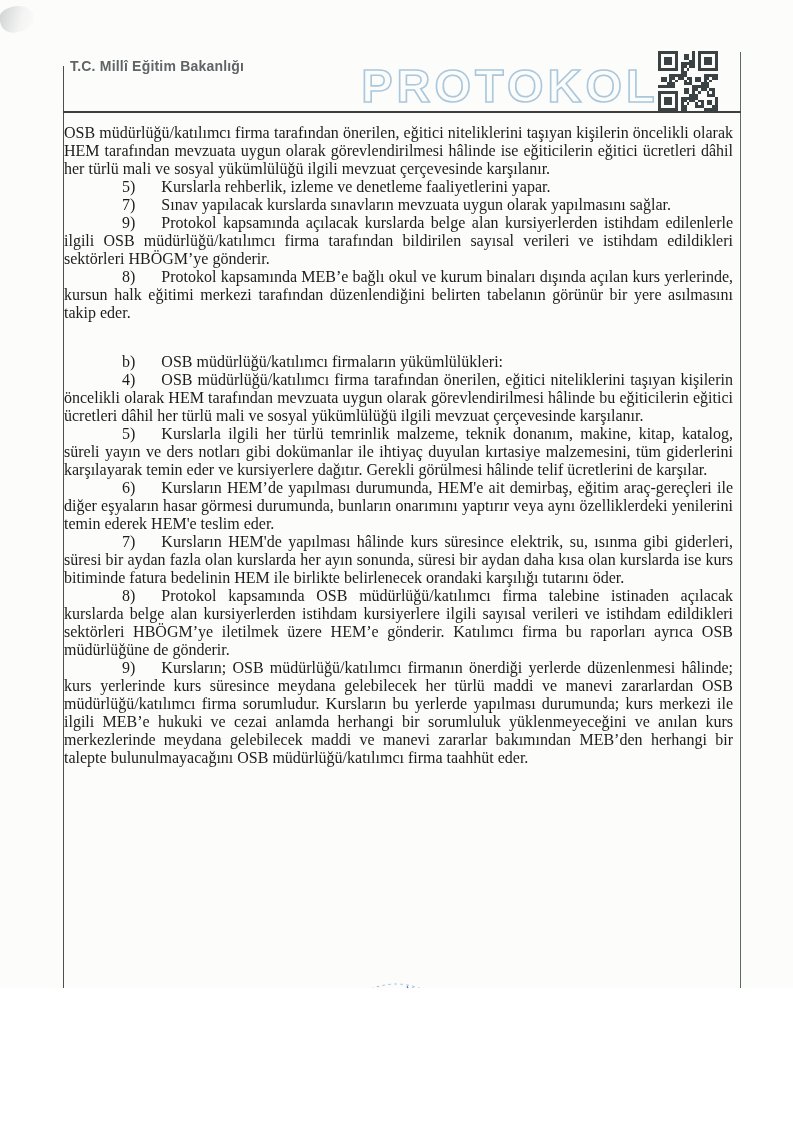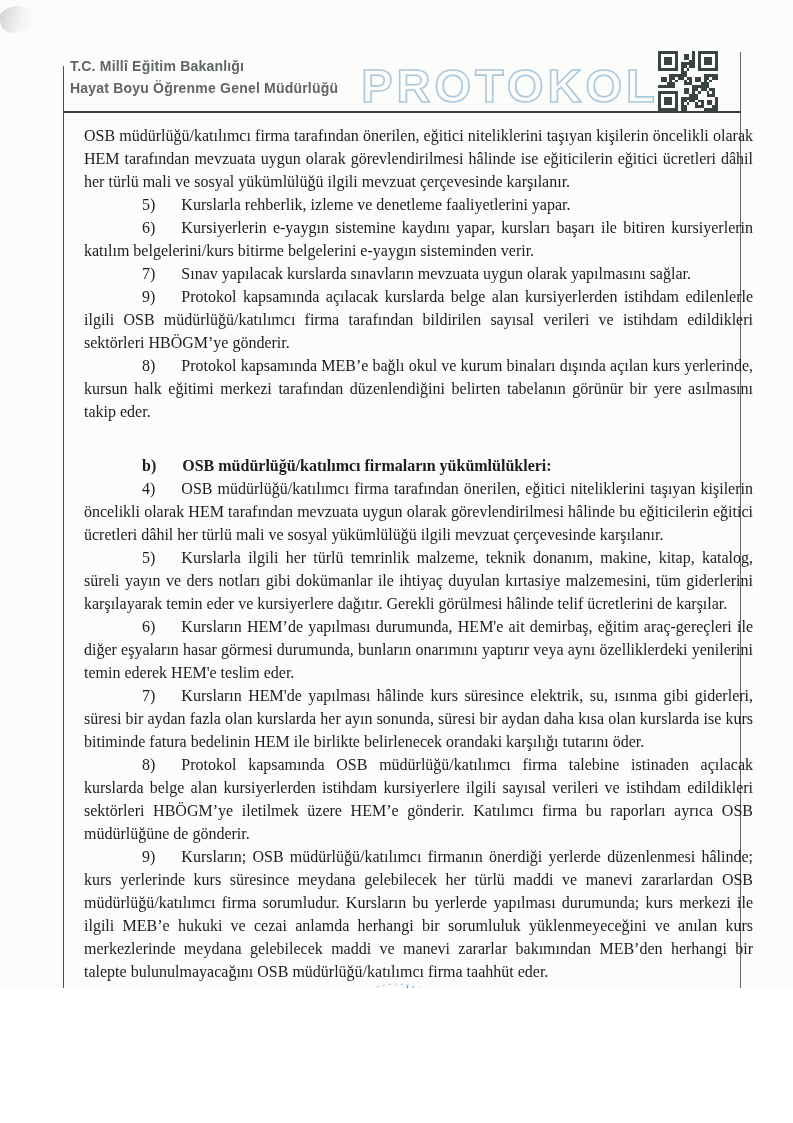--- a/index.html
+++ b/index.html
@@ -34,26 +34,26 @@
   .protokol-svg{position:absolute;left:360px;top:56px;width:300px;height:62px;}
   .protokol-svg text{
     font-family:"Liberation Sans", sans-serif;
     font-weight:bold;font-size:47px;letter-spacing:4px;
     fill:none;stroke:#a9c7dd;stroke-width:1.6;
   }
   .qr{position:absolute;left:658px;top:51px;width:60px;height:60px;}
 
   
   .doc-body{
-    position:absolute;left:84px;top:124px;width:669px;
-    font-size:16px;line-height:23px;text-align:justify;
+    position:absolute;left:64px;top:124px;width:669px;
+    font-size:16px;line-height:18px;text-align:justify;
   }
   .doc-body p{margin:0;}
   .doc-body p.gap{margin-top:31px;}
-  .doc-body p.bold{font-weight:bold;}
+  .doc-body p.bold{font-weight:normal;}
   .doc-body .num{white-space:nowrap;}
   .doc-body .item{text-indent:58px;}
   .doc-body .tab{display:inline-block;width:26px;}
 
   
   .page-number{
     position:absolute;right:56px;top:999px;
     font-size:12px;color:#1c1c1c;
   }
   .page-number b{font-weight:bold;}
@@ -73,21 +73,20 @@
 <div class="page">
 
   <div class="smudge"></div>
   <div class="border-left"></div>
   <div class="border-right"></div>
   <div class="header-rule"></div>
   <div class="bottom-edge"></div>
 
   <div class="ministry">
     <div>T.C. Millî Eğitim Bakanlığı</div>
-    <div>Hayat Boyu Öğrenme Genel Müdürlüğü</div>
   </div>
 
   <svg class="protokol-svg" viewBox="0 0 300 62">
     <text x="150" y="46" text-anchor="middle">PROTOKOL</text>
   </svg>
 
   <svg class="qr" id="qr" viewBox="0 0 21 21" shape-rendering="crispEdges">
     <g id="qr-modules" fill="#3a4244">
         <rect x="12" y="0" width="1" height="1"></rect>
         <rect x="9" y="1" width="1" height="1"></rect>
@@ -232,21 +231,20 @@
         <rect x="16" y="2" width="3" height="3"></rect>
         <rect x="0" y="14" width="7" height="7"></rect>
         <rect x="1" y="15" width="5" height="5" fill="#fcfcfb"></rect>
         <rect x="2" y="16" width="3" height="3"></rect>
       </g>
   </svg>
 
   <div class="doc-body" id="doc-body">
       <p class=""><span>OSB müdürlüğü/katılımcı firma tarafından önerilen, eğitici niteliklerini taşıyan kişilerin öncelikli olarak HEM tarafından mevzuata uygun olarak görevlendirilmesi hâlinde ise eğiticilerin eğitici ücretleri dâhil her türlü mali ve sosyal yükümlülüğü ilgili mevzuat çerçevesinde karşılanır.</span></p>
       <p class="item"><span class="num">5)</span><span class="tab"></span><span>Kurslarla rehberlik, izleme ve denetleme faaliyetlerini yapar.</span></p>
-      <p class="item"><span class="num">6)</span><span class="tab"></span><span>Kursiyerlerin e-yaygın sistemine kaydını yapar, kursları başarı ile bitiren kursiyerlerin katılım belgelerini/kurs bitirme belgelerini e-yaygın sisteminden verir.</span></p>
       <p class="item"><span class="num">7)</span><span class="tab"></span><span>Sınav yapılacak kurslarda sınavların mevzuata uygun olarak yapılmasını sağlar.</span></p>
       <p class="item"><span class="num">9)</span><span class="tab"></span><span>Protokol kapsamında açılacak kurslarda belge alan kursiyerlerden istihdam edilenlerle ilgili OSB müdürlüğü/katılımcı firma tarafından bildirilen sayısal verileri ve istihdam edildikleri sektörleri HBÖGM’ye gönderir.</span></p>
       <p class="item"><span class="num">8)</span><span class="tab"></span><span>Protokol kapsamında MEB’e bağlı okul ve kurum binaları dışında açılan kurs yerlerinde, kursun halk eğitimi merkezi tarafından düzenlendiğini belirten tabelanın görünür bir yere asılmasını takip eder.</span></p>
       <p class="item bold gap"><span class="num">b)</span><span class="tab"></span><span>OSB müdürlüğü/katılımcı firmaların yükümlülükleri:</span></p>
       <p class="item"><span class="num">4)</span><span class="tab"></span><span>OSB müdürlüğü/katılımcı firma tarafından önerilen, eğitici niteliklerini taşıyan kişilerin öncelikli olarak HEM tarafından mevzuata uygun olarak görevlendirilmesi hâlinde bu eğiticilerin eğitici ücretleri dâhil her türlü mali ve sosyal yükümlülüğü ilgili mevzuat çerçevesinde karşılanır.</span></p>
       <p class="item"><span class="num">5)</span><span class="tab"></span><span>Kurslarla ilgili her türlü temrinlik malzeme, teknik donanım, makine, kitap, katalog, süreli yayın ve ders notları gibi dokümanlar ile ihtiyaç duyulan kırtasiye malzemesini, tüm giderlerini karşılayarak temin eder ve kursiyerlere dağıtır. Gerekli görülmesi hâlinde telif ücretlerini de karşılar.</span></p>
       <p class="item"><span class="num">6)</span><span class="tab"></span><span>Kursların HEM’de yapılması durumunda, HEM'e ait demirbaş, eğitim araç-gereçleri ile diğer eşyaların hasar görmesi durumunda, bunların onarımını yaptırır veya aynı özelliklerdeki yenilerini temin ederek HEM'e teslim eder.</span></p>
       <p class="item"><span class="num">7)</span><span class="tab"></span><span>Kursların HEM'de yapılması hâlinde kurs süresince elektrik, su, ısınma gibi giderleri, süresi bir aydan fazla olan kurslarda her ayın sonunda, süresi bir aydan daha kısa olan kurslarda ise kurs bitiminde fatura bedelinin HEM ile birlikte belirlenecek orandaki karşılığı tutarını öder.</span></p>
       <p class="item"><span class="num">8)</span><span class="tab"></span><span>Protokol kapsamında OSB müdürlüğü/katılımcı firma talebine istinaden açılacak kurslarda belge alan kursiyerlerden istihdam kursiyerlere ilgili sayısal verileri ve istihdam edildikleri sektörleri HBÖGM’ye iletilmek üzere HEM’e gönderir. Katılımcı firma bu raporları ayrıca OSB müdürlüğüne de gönderir.</span></p>
       <p class="item"><span class="num">9)</span><span class="tab"></span><span>Kursların; OSB müdürlüğü/katılımcı firmanın önerdiği yerlerde düzenlenmesi hâlinde; kurs yerlerinde kurs süresince meydana gelebilecek her türlü maddi ve manevi zararlardan OSB müdürlüğü/katılımcı firma sorumludur. Kursların bu yerlerde yapılması durumunda; kurs merkezi ile ilgili MEB’e hukuki ve cezai anlamda herhangi bir sorumluluk yüklenmeyeceğini ve anılan kurs merkezlerinde meydana gelebilecek maddi ve manevi zararlar bakımından MEB’den herhangi bir talepte bulunulmayacağını OSB müdürlüğü/katılımcı firma taahhüt eder.</span></p>

